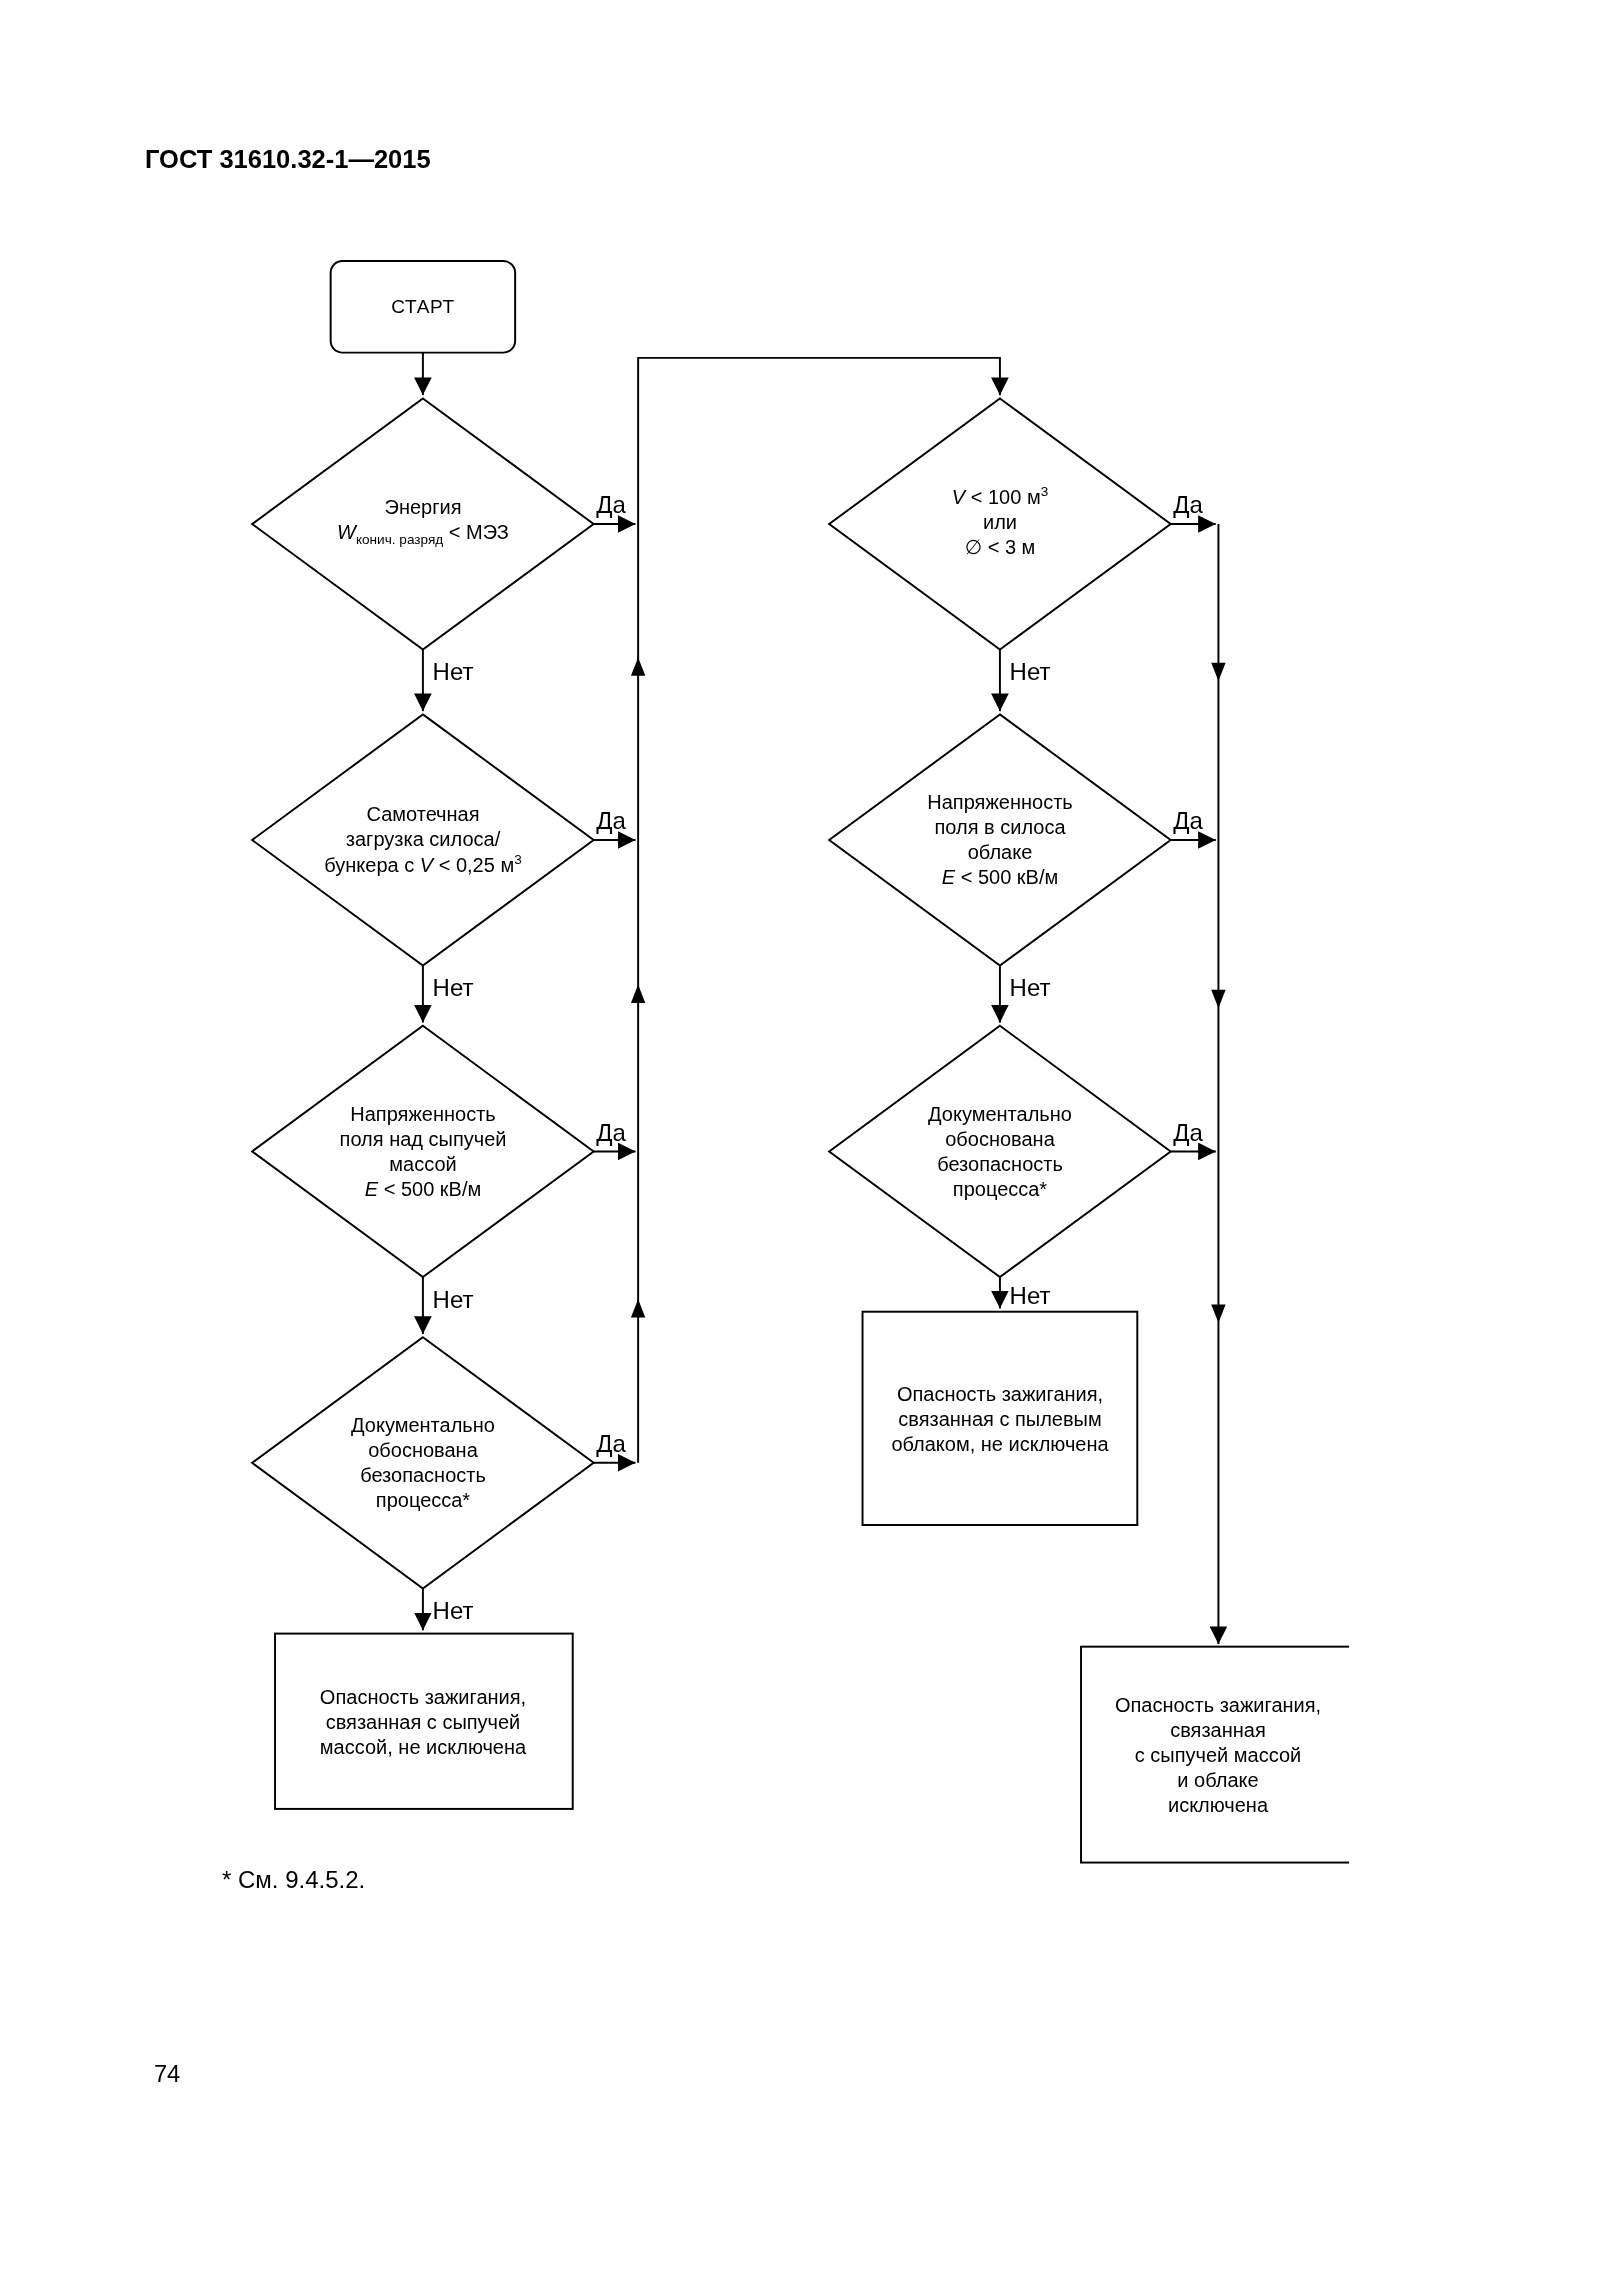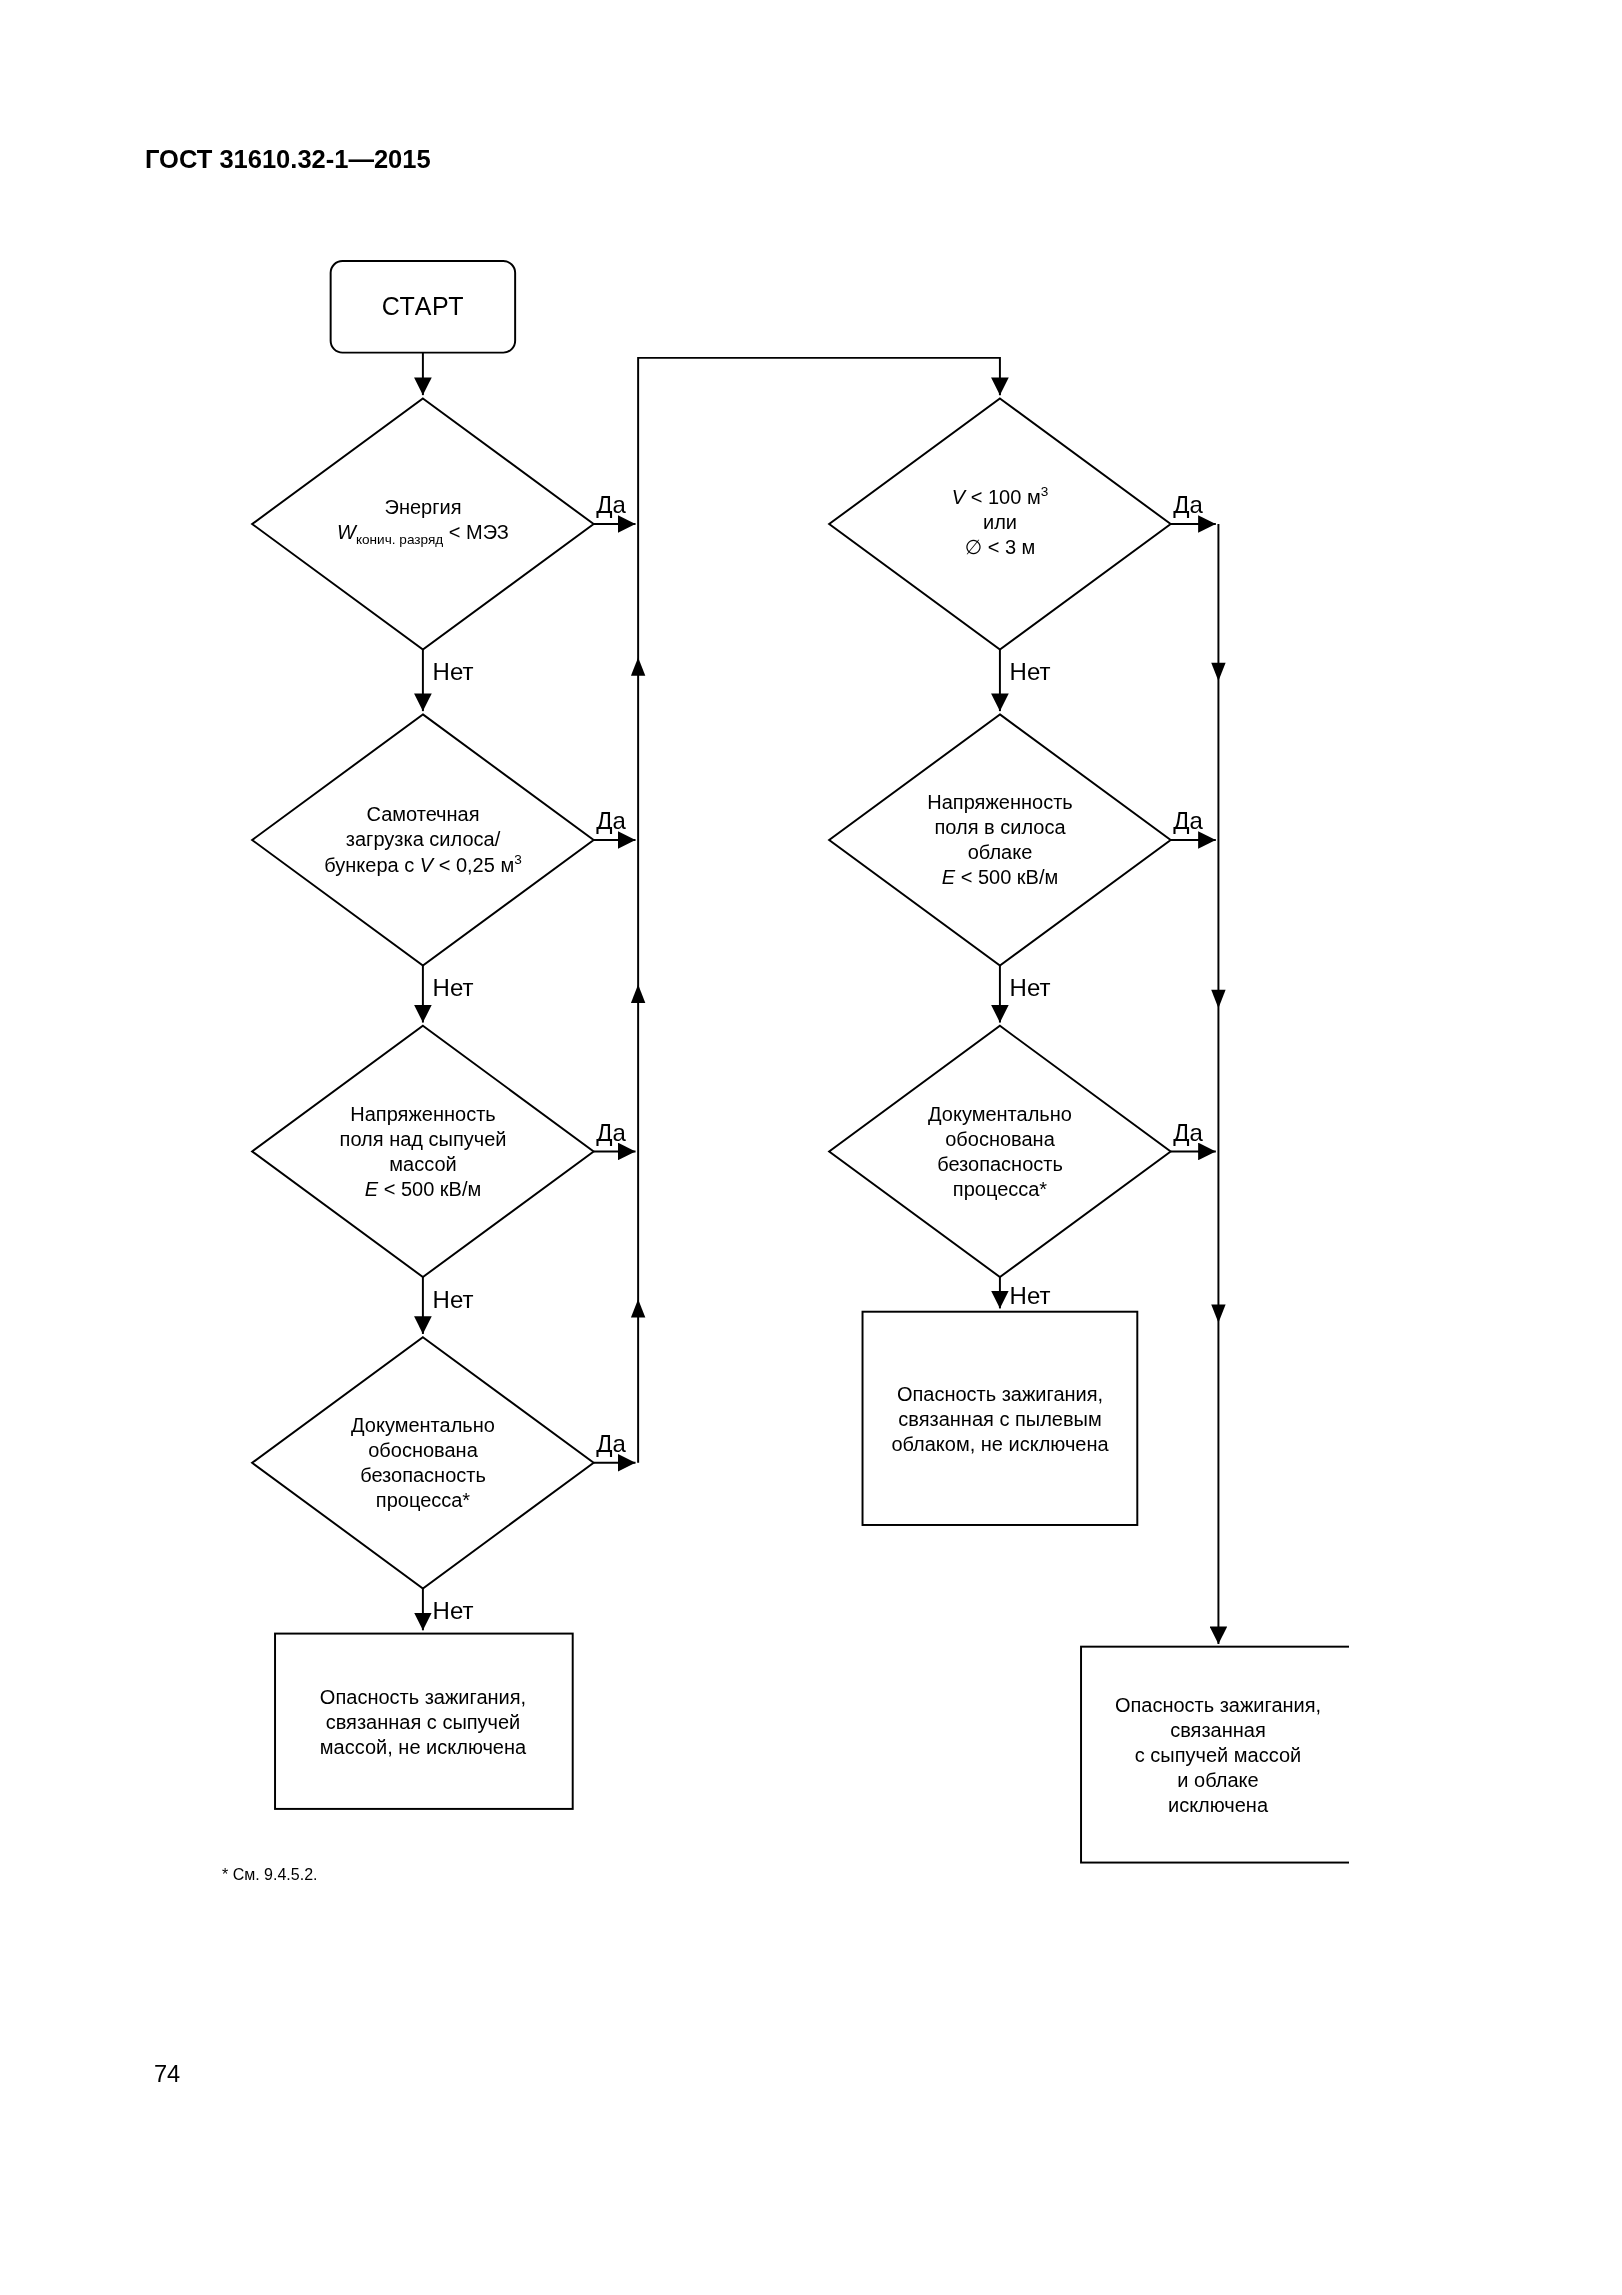--- a/index.html
+++ b/index.html
@@ -19,41 +19,41 @@
   .ah { fill: #000; stroke: none; }
 
   .lbl {
     position: absolute;
     transform: translate(-50%, -50%);
     text-align: center;
     font-size: 20px;
     line-height: 1.25;
     white-space: nowrap;
   }
-  .start-lbl { font-size: 25px; letter-spacing: 0.7px; }
+  .start-lbl { font-size: 19px; letter-spacing: 0.7px; }
   .tag {
     position: absolute;
     transform: translate(-50%, -50%);
     font-size: 24px;
     white-space: nowrap;
   }
   .lbl i { font-style: italic; }
   .lbl sub { font-size: 68%; }
   .lbl sup { font-size: 68%; }
 
   .header {
     position: absolute;
     left: 145px; top: 145px;
     font-size: 25.5px;
     font-weight: bold;
   }
   .footnote {
     position: absolute;
     left: 222px; top: 1866px;
-    font-size: 16px;
+    font-size: 24px;
   }
   .caption {
     position: absolute;
     left: 811px; top: 1934px;
     transform: translate(-50%, -50%);
     font-size: 23px;
     white-space: nowrap;
   }
   .pageno {
     position: absolute;

